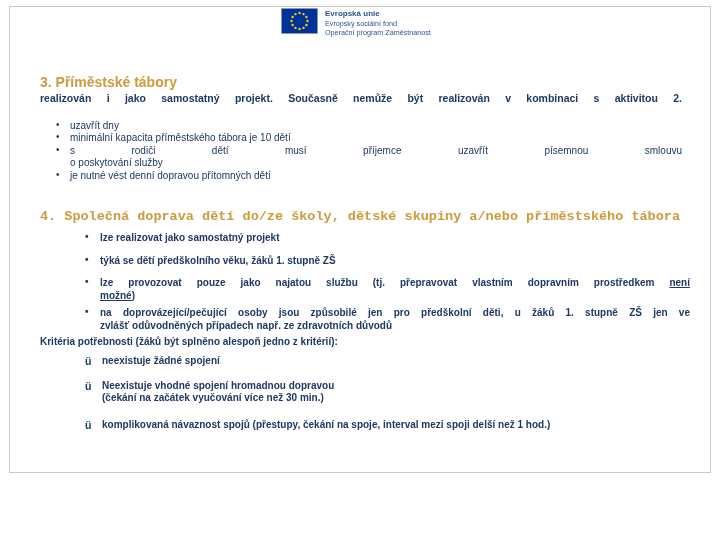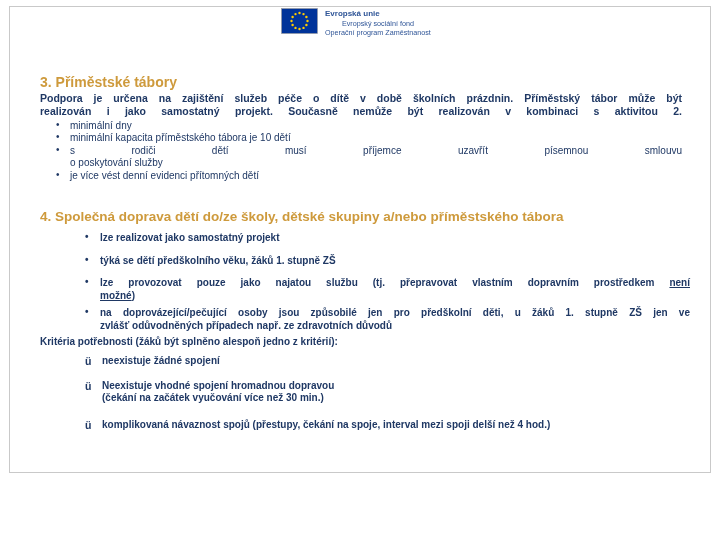--- a/index.html
+++ b/index.html
@@ -5,25 +5,25 @@
   * { box-sizing: border-box; margin: 0; padding: 0; }
   html, body { width: 720px; height: 540px; }
   body { font-family: "Liberation Sans", sans-serif; background: #ffffff; }
   .slide { position: relative; width: 720px; height: 480px; background: #ffffff; overflow: hidden; }
   .frame { position: absolute; left: 9px; top: 6px; right: 9px; bottom: 7px; border: 1px solid #c9c9c9; }
 
   
   .hdr { position: absolute; left: 281px; top: 8px; display: flex; gap: 7px; align-items: flex-start; }
   .hdr-text { padding-top: 1px; }
   .hdr-l1 { font-size: 8px; font-weight: 700; color: #2f5597; line-height: 10px; }
-  .hdr-l2 { font-size: 7.2px; color: #2f5597; line-height: 9.4px; text-align: center; }
+  .hdr-l2 { font-size: 7.2px; color: #2f5597; line-height: 9.4px; }
 
   .h-orange { color: #ce9a3c; font-weight: 700; }
   #s3-title { position: absolute; left: 40px; top: 74px; font-size: 14px; }
-  #s4-title { position: absolute; left: 40px; top: 209px; font-size: 13.5px; width: 660px; }
+  #s4-title { position: absolute; left: 40px; top: 209px; font-size: 13.5px; width: 660px; font-family: Liberation Mono, monospace; }
   .jfull { text-align: justify; text-align-last: justify; }
   .ul { text-decoration: underline; }
 
   .para { position: absolute; left: 40px; top: 92px; width: 642px; font-size: 10.5px; line-height: 13px; font-weight: 700; color: #1f3864; }
 
   .list3 { position: absolute; left: 40px; top: 120px; width: 642px; font-size: 10px; line-height: 12.4px; color: #1f3864; }
   .brow { position: relative; }
   .list3 .brow { padding-left: 30px; }
   .bm { position: absolute; left: 16px; top: -1px; font-size: 10px; }
 
@@ -78,41 +78,40 @@
     <div class="hdr-text">
       <div class="hdr-l1">Evropská unie</div>
       <div class="hdr-l2">Evropský sociální fond</div>
       <div class="hdr-l2">Operační program Zaměstnanost</div>
     </div>
   </div>
 
   <h2 id="s3-title" class="h-orange">3. Příměstské tábory</h2>
 
   <div class="para">
-    <div class="jfull">Podpora je určena na zajištění služeb péče o dítě v době školních prázdnin. Příměstský tábor může být</div>
     <div class="jfull">realizován i jako samostatný projekt. Současně nemůže být realizován v kombinaci s aktivitou 2.</div>
   </div>
 
   <div class="list3">
     <div class="brow">
       <span class="bm">•</span>
-      <div>minimální dny</div>
+      <div>uzavřít dny</div>
     </div>
     <div class="brow">
       <span class="bm">•</span>
       <div>minimální kapacita příměstského tábora je 10 dětí</div>
     </div>
     <div class="brow">
       <span class="bm">•</span>
       <div class="jfull">s rodiči dětí musí příjemce uzavřít písemnou smlouvu</div>
       <div>o poskytování služby</div>
     </div>
     <div class="brow">
       <span class="bm">•</span>
-      <div>je více vést denní evidenci přítomných dětí</div>
+      <div>je nutné vést denní dopravou přítomných dětí</div>
     </div>
   </div>
 
   <h2 id="s4-title" class="h-orange">4. Společná doprava dětí do/ze školy, dětské skupiny a/nebo příměstského tábora</h2>
 
   <div class="list4">
     <div class="brow" style="margin-bottom:10px;">
       <span class="bm">•</span>
       <div>lze realizovat jako samostatný projekt</div>
     </div>
@@ -139,21 +138,21 @@
       <span class="bm">ü</span>
       <div>neexistuje žádné spojení</div>
     </div>
     <div class="brow" style="margin-bottom:14px;">
       <span class="bm">ü</span>
       <div>Neexistuje vhodné spojení hromadnou dopravou</div>
       <div>(čekání na začátek vyučování více než 30 min.)</div>
     </div>
     <div class="brow">
       <span class="bm">ü</span>
-      <div>komplikovaná návaznost spojů (přestupy, čekání na spoje, interval mezi spoji delší než 4 hod.)</div>
+      <div>komplikovaná návaznost spojů (přestupy, čekání na spoje, interval mezi spoji delší než 1 hod.)</div>
     </div>
   </div>
 
   <div class="f-irop">
     <svg width="47" height="31" viewBox="0 0 47 31">
       <rect x="0.5" y="0.5" width="46" height="30" fill="#003399" stroke="#888888" stroke-width="0.6"></rect>
       <g fill="#FFCC00">
         <circle cx="23.5" cy="6" r="1.4"></circle>
           <circle cx="28" cy="7.2" r="1.4"></circle>
           <circle cx="31.3" cy="10.5" r="1.4"></circle>

